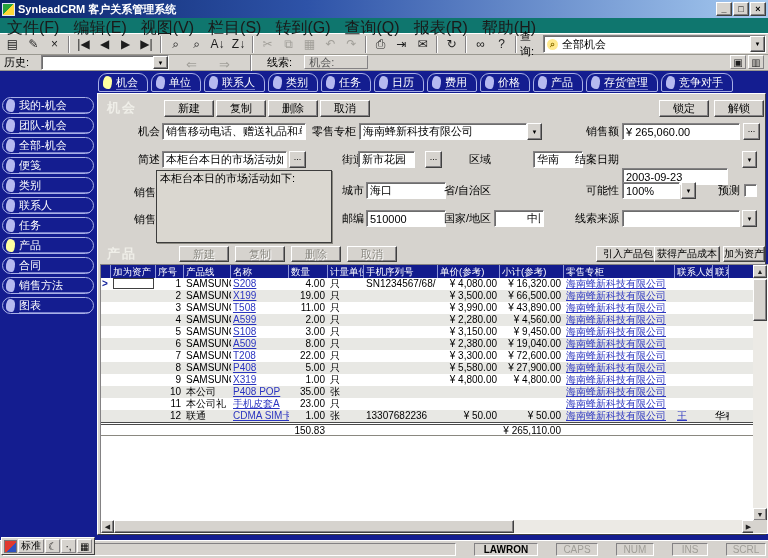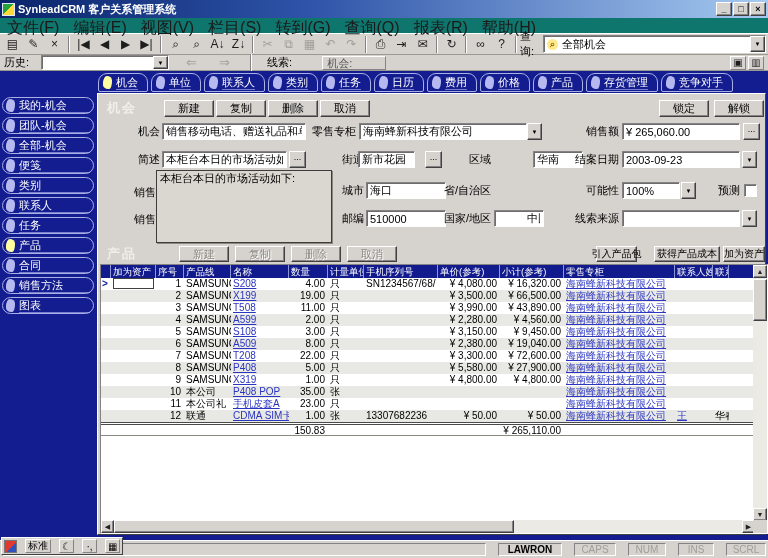--- a/index.html
+++ b/index.html
@@ -11,21 +11,21 @@
 .app-icon{width:13px;height:13px;border:1px solid #dfe6f5;background:linear-gradient(135deg,#27a33b 0 50%,#ffd937 50% 100%)}
 .tb-ctrl{margin-left:auto;display:flex;gap:1px}
 .wbtn{width:16px;height:14px;background:#d6d3ce;border:1px solid;border-color:#fff #404040 #404040 #fff;box-shadow:inset -1px -1px 0 #848284;color:#000;font-size:9px;font-weight:bold;display:flex;align-items:center;justify-content:center;line-height:1}
 
 
 .menubar{height:15px;display:flex;align-items:flex-start;font-size:16px;background:#0f766e}
 .menu-item{padding:0 7px;color:#1a1a1a}
 
 
 .toolbar{height:22px;display:flex;align-items:center;background:#d6d3ce;border-top:1px solid #fff;border-bottom:1px solid #9a9890;padding:0 2px;font-size:11px}
-.toolbar2{height:16px;display:flex;align-items:center;background:#d6d3ce;border-bottom:1px solid #9a9890;padding:0 4px;font-size:11px;gap:12px}
+.toolbar2{height:16px;display:flex;align-items:flex-start;background:#d6d3ce;border-bottom:1px solid #9a9890;padding:0 4px;font-size:11px;gap:12px}
 .tbtn{width:21px;height:19px;display:flex;align-items:center;justify-content:center;font-size:12px;color:#1d1d1d;cursor:pointer}
 .tbtn.small{width:16px;height:14px;font-size:10px;border:1px solid;border-color:#fff #848284 #848284 #fff}
 .tbtn.disabled{color:#a09e98;cursor:default}
 .tsep{width:2px;height:17px;border-left:1px solid #848284;border-right:1px solid #fff;margin:0 3px}
 .sunken{background:#fff;border:1px solid;border-color:#848284 #fff #fff #848284;box-shadow:inset 1px 1px 0 #6d6d6d}
 .qcombo{display:flex;align-items:center;height:18px;width:292px;padding-left:3px;gap:4px}
 .qmag{color:#8a6d00;background:#ffe98c;border-radius:50%;width:11px;height:11px;font-size:9px;display:flex;align-items:center;justify-content:center;font-weight:bold}
 .qval{flex:1;font-size:11px;white-space:nowrap;overflow:hidden}
 .dd{width:15px;height:16px;background:#d6d3ce;border:1px solid;border-color:#fff #404040 #404040 #fff;box-shadow:inset -1px -1px 0 #848284;font-size:6px;display:flex;align-items:center;justify-content:center;cursor:pointer}
 .combo2{width:128px;height:15px}
@@ -71,24 +71,24 @@
 .col-sel{width:10px}.col-asset{width:45px}.col-seq{width:28px}.col-line{width:47px}.col-name{width:58px}.col-qty{width:39px}.col-unit{width:36px}.col-serial{width:74px}.col-price{width:62px}.col-sub{width:64px}.col-counter{width:111px}.col-last{width:38px}.col-first{width:16px}
 
 
 .vscroll{position:absolute;top:0;right:0;width:14px;height:256px;background:#eceae5}
 .hscroll{position:absolute;left:0;bottom:0;height:13px;width:654px;background:#eceae5}
 .sbtn{position:absolute;background:#d6d3ce;border:1px solid;border-color:#fff #404040 #404040 #fff;box-shadow:inset -1px -1px 0 #848284;display:flex;align-items:center;justify-content:center;font-size:7px;color:#222;cursor:pointer}
 .thumb{position:absolute;background:#d6d3ce;border:1px solid;border-color:#fff #404040 #404040 #fff;box-shadow:inset -1px -1px 0 #848284;cursor:grab}
 .corner{position:absolute;right:0;bottom:0;width:14px;height:13px;background:#d6d3ce}
 
 
-.imebar{position:absolute;left:1px;top:537px;height:18px;display:flex;align-items:center;gap:8px;padding:1px 2px;background:#d6d3ce;border:1px solid;border-color:#fff #404040 #404040 #fff;z-index:9}
+.imebar{position:absolute;left:1px;top:537px;height:18px;display:flex;align-items:center;gap:1px;padding:1px 2px;background:#d6d3ce;border:1px solid;border-color:#fff #404040 #404040 #fff;z-index:9}
 .ime-logo{width:13px;height:13px;border:1px solid #777;background:linear-gradient(135deg,#e03a2f 0 55%,#2f52c0 55% 100%)}
 .ime-item{min-width:15px;height:14px;border:1px solid;border-color:#fff #848284 #848284 #fff;display:flex;align-items:center;justify-content:center;font-size:10px;padding:0 2px;cursor:pointer;color:#000;white-space:nowrap}
-.statusbar{position:absolute;left:0;top:540px;width:768px;height:18px;background:#d6d3ce;display:flex;gap:12px;padding:2px;border-top:1px solid #fff}
+.statusbar{position:absolute;left:0;top:540px;width:768px;height:18px;background:#d6d3ce;display:flex;gap:18px;padding:2px;border-top:1px solid #fff}
 .sb{border:1px solid;border-color:#848284 #fff #fff #848284;font-size:10px;display:flex;align-items:center;justify-content:center;padding:0 5px;white-space:nowrap}
 .sb.main{flex:1;justify-content:flex-start}
 .sb.user{width:64px;font-weight:bold}
 .sb.dim{color:#a09e98}
 </style>
 </head>
 <body>
 
 <div id="window">
 
@@ -156,21 +156,21 @@
   <div class="toolbar2">
     <span>历史:</span>
     <span class="combo2 sunken" style="display:flex">
       <span style="flex:1"></span>
       <span class="dd" style="height:13px">▼</span>
     </span>
     <span class="tbtn dim" style="font-size:13px">⇐</span>
     <span class="tbtn dim" style="font-size:13px">⇒</span>
     <span class="tsep"></span>
     <span>线索:</span>
-    <span class="chance-box" style="margin-left:18px">机会:</span>
+    <span class="chance-box" style="">机会:</span>
     <span style="margin-left:auto;display:flex;gap:2px">
         <span class="tbtn small">▣</span>
         <span class="tbtn small">▥</span>
       </span>
   </div>
 
   <div class="main-bg">
     <div class="tabbar">
         <div class="tab">
           <span class="cres cres-active"></span>
@@ -285,21 +285,21 @@
 
       <span class="flabel" style="left:8px;top:57px;width:54px">简述</span>
       <input class="finput" style="left: 64px; top: 57px; width: 125px;" value="本柜台本日的市场活动如下:">
       <span class="aux" style="left:191px;top:57px">...</span>
       <span class="flabel" style="left:212px;top:57px;width:54px">街道</span>
       <input class="finput" style="left: 260px; top: 57px; width: 57px;" value="新市花园">
       <span class="aux" style="left:327px;top:57px">...</span>
       <span class="flabel" style="left:348px;top:57px;width:45px">区域</span>
       <input class="finput" style="left: 396px; top: 57px; width: 50px; margin-left: 39px;" value="华南">
       <span class="flabel" style="left:468px;top:57px;width:53px">结案日期</span>
-      <input class="finput" style="left: 524px; top: 57px; width: 118px;" value="2003-09-23">
+      <input class="finput" style="left: 524px; top: 74px; width: 106px;" value="2003-09-23">
       <span class="dd" style="left:644px;top:57px;height:17px">▼</span>
 
       <span class="flabel" style="left:28px;top:90px;width:30px">销售</span>
       <span class="flabel" style="left:212px;top:88px;width:54px">城市</span>
       <input class="finput" style="left: 268px; top: 88px; width: 80px;" value="海口">
       <span class="flabel" style="left:340px;top:88px;width:53px">省/自治区</span>
       <input class="finput" style="left: 396px; top: 88px; width: 50px; margin-top: 28px;" value="海南">
       <span class="flabel" style="left:468px;top:88px;width:53px">可能性</span>
       <input class="finput" style="left: 524px; top: 88px; width: 58px;" value="100%">
       <span class="dd" style="left:583px;top:88px;height:17px">▼</span>
@@ -315,21 +315,21 @@
       <input class="finput" style="left: 524px; top: 116px; width: 118px;" value="">
       <span class="dd" style="left:644px;top:116px;height:17px">▼</span>
 
       <div class="memo" style="left:58px;top:76px;width:176px;height:73px">本柜台本日的市场活动如下:</div>
 
       <span class="sec-title" style="left:9px;top:151px">产品</span>
       <span class="btn disabled" style="left:81px;top:152px;width:50px;height:16px">新建</span>
       <span class="btn disabled" style="left:137px;top:152px;width:50px;height:16px">复制</span>
       <span class="btn disabled" style="left:193px;top:152px;width:50px;height:16px">删除</span>
       <span class="btn disabled" style="left:249px;top:152px;width:50px;height:16px">取消</span>
-      <span class="btn" style="left:498px;top:152px;width:41px;height:16px;font-size:10px">引入产品包</span>
+      <span class="btn" style="left:498px;top:152px;width:64px;height:16px;font-size:10px">引入产品包</span>
       <span class="btn" style="left:556px;top:152px;width:66px;height:16px;font-size:10px">获得产品成本</span>
       <span class="btn" style="left:625px;top:152px;width:42px;height:16px;font-size:10px">加为资产</span>
 
       <div class="grid-wrap">
         <div class="ghead">
             <span class="hc col-sel"></span>
             <span class="hc col-asset">加为资产</span>
             <span class="hc col-seq">序号</span>
             <span class="hc col-line">产品线</span>
             <span class="hc col-name">名称</span>

